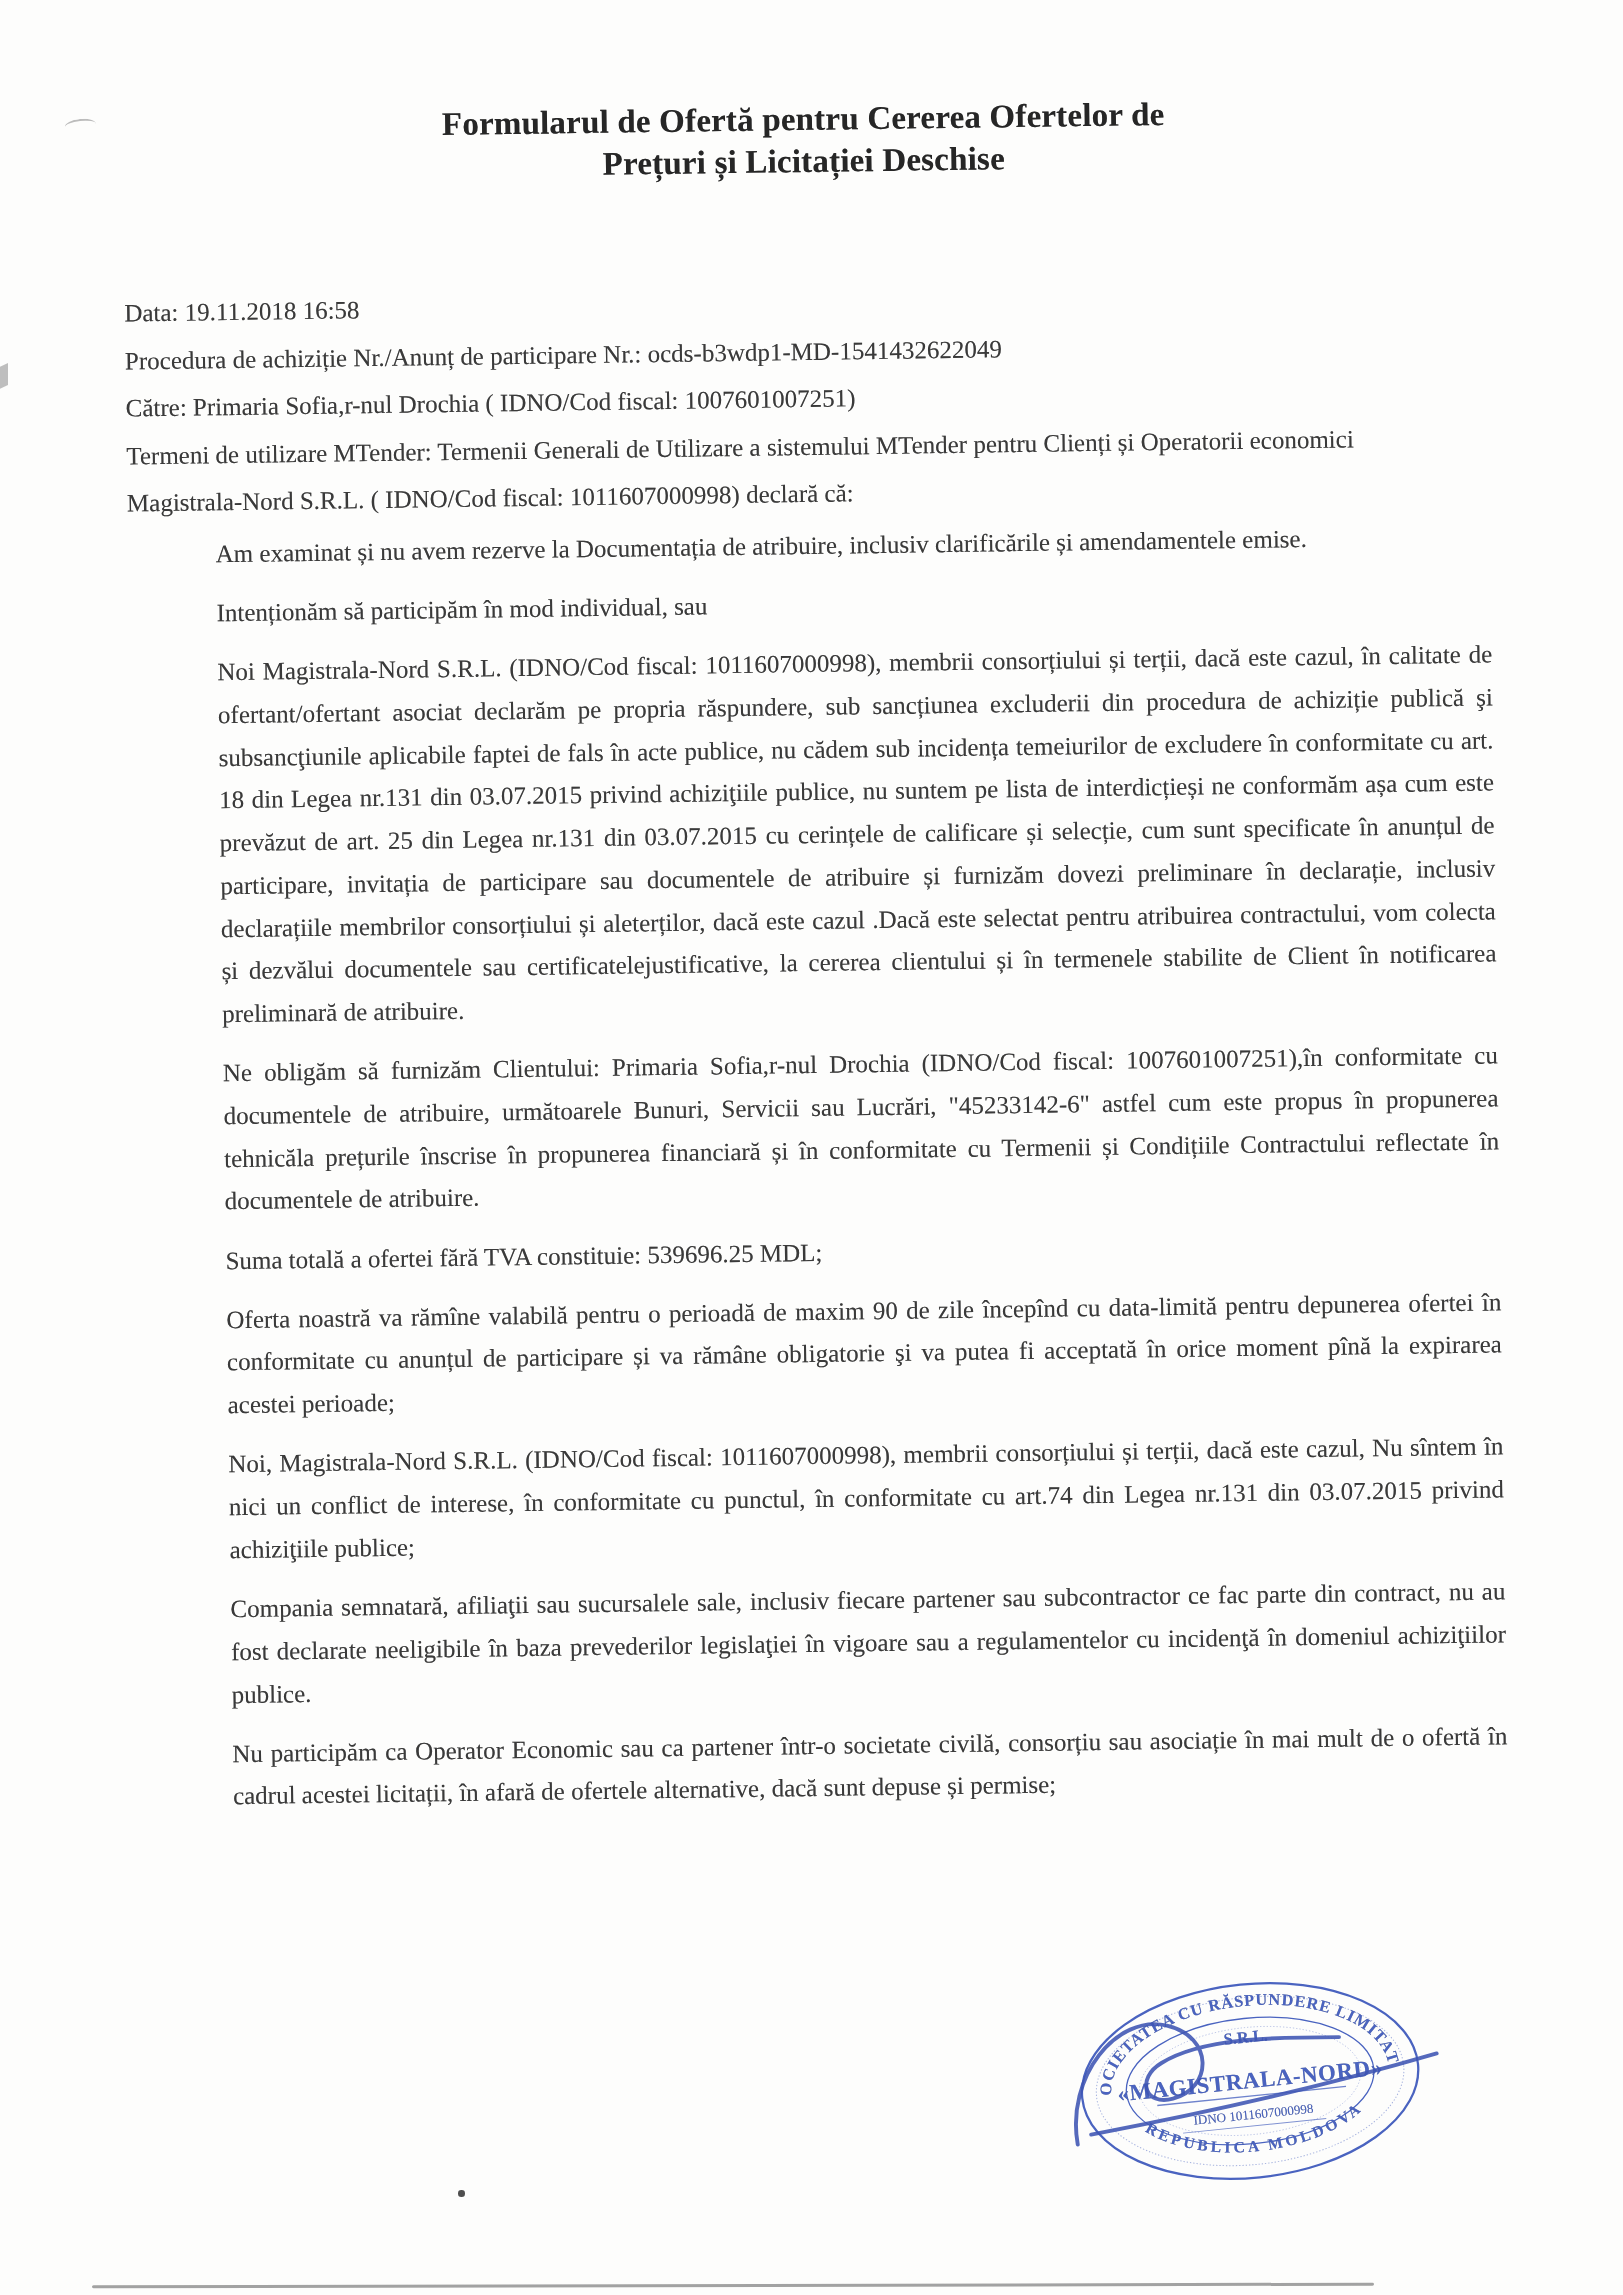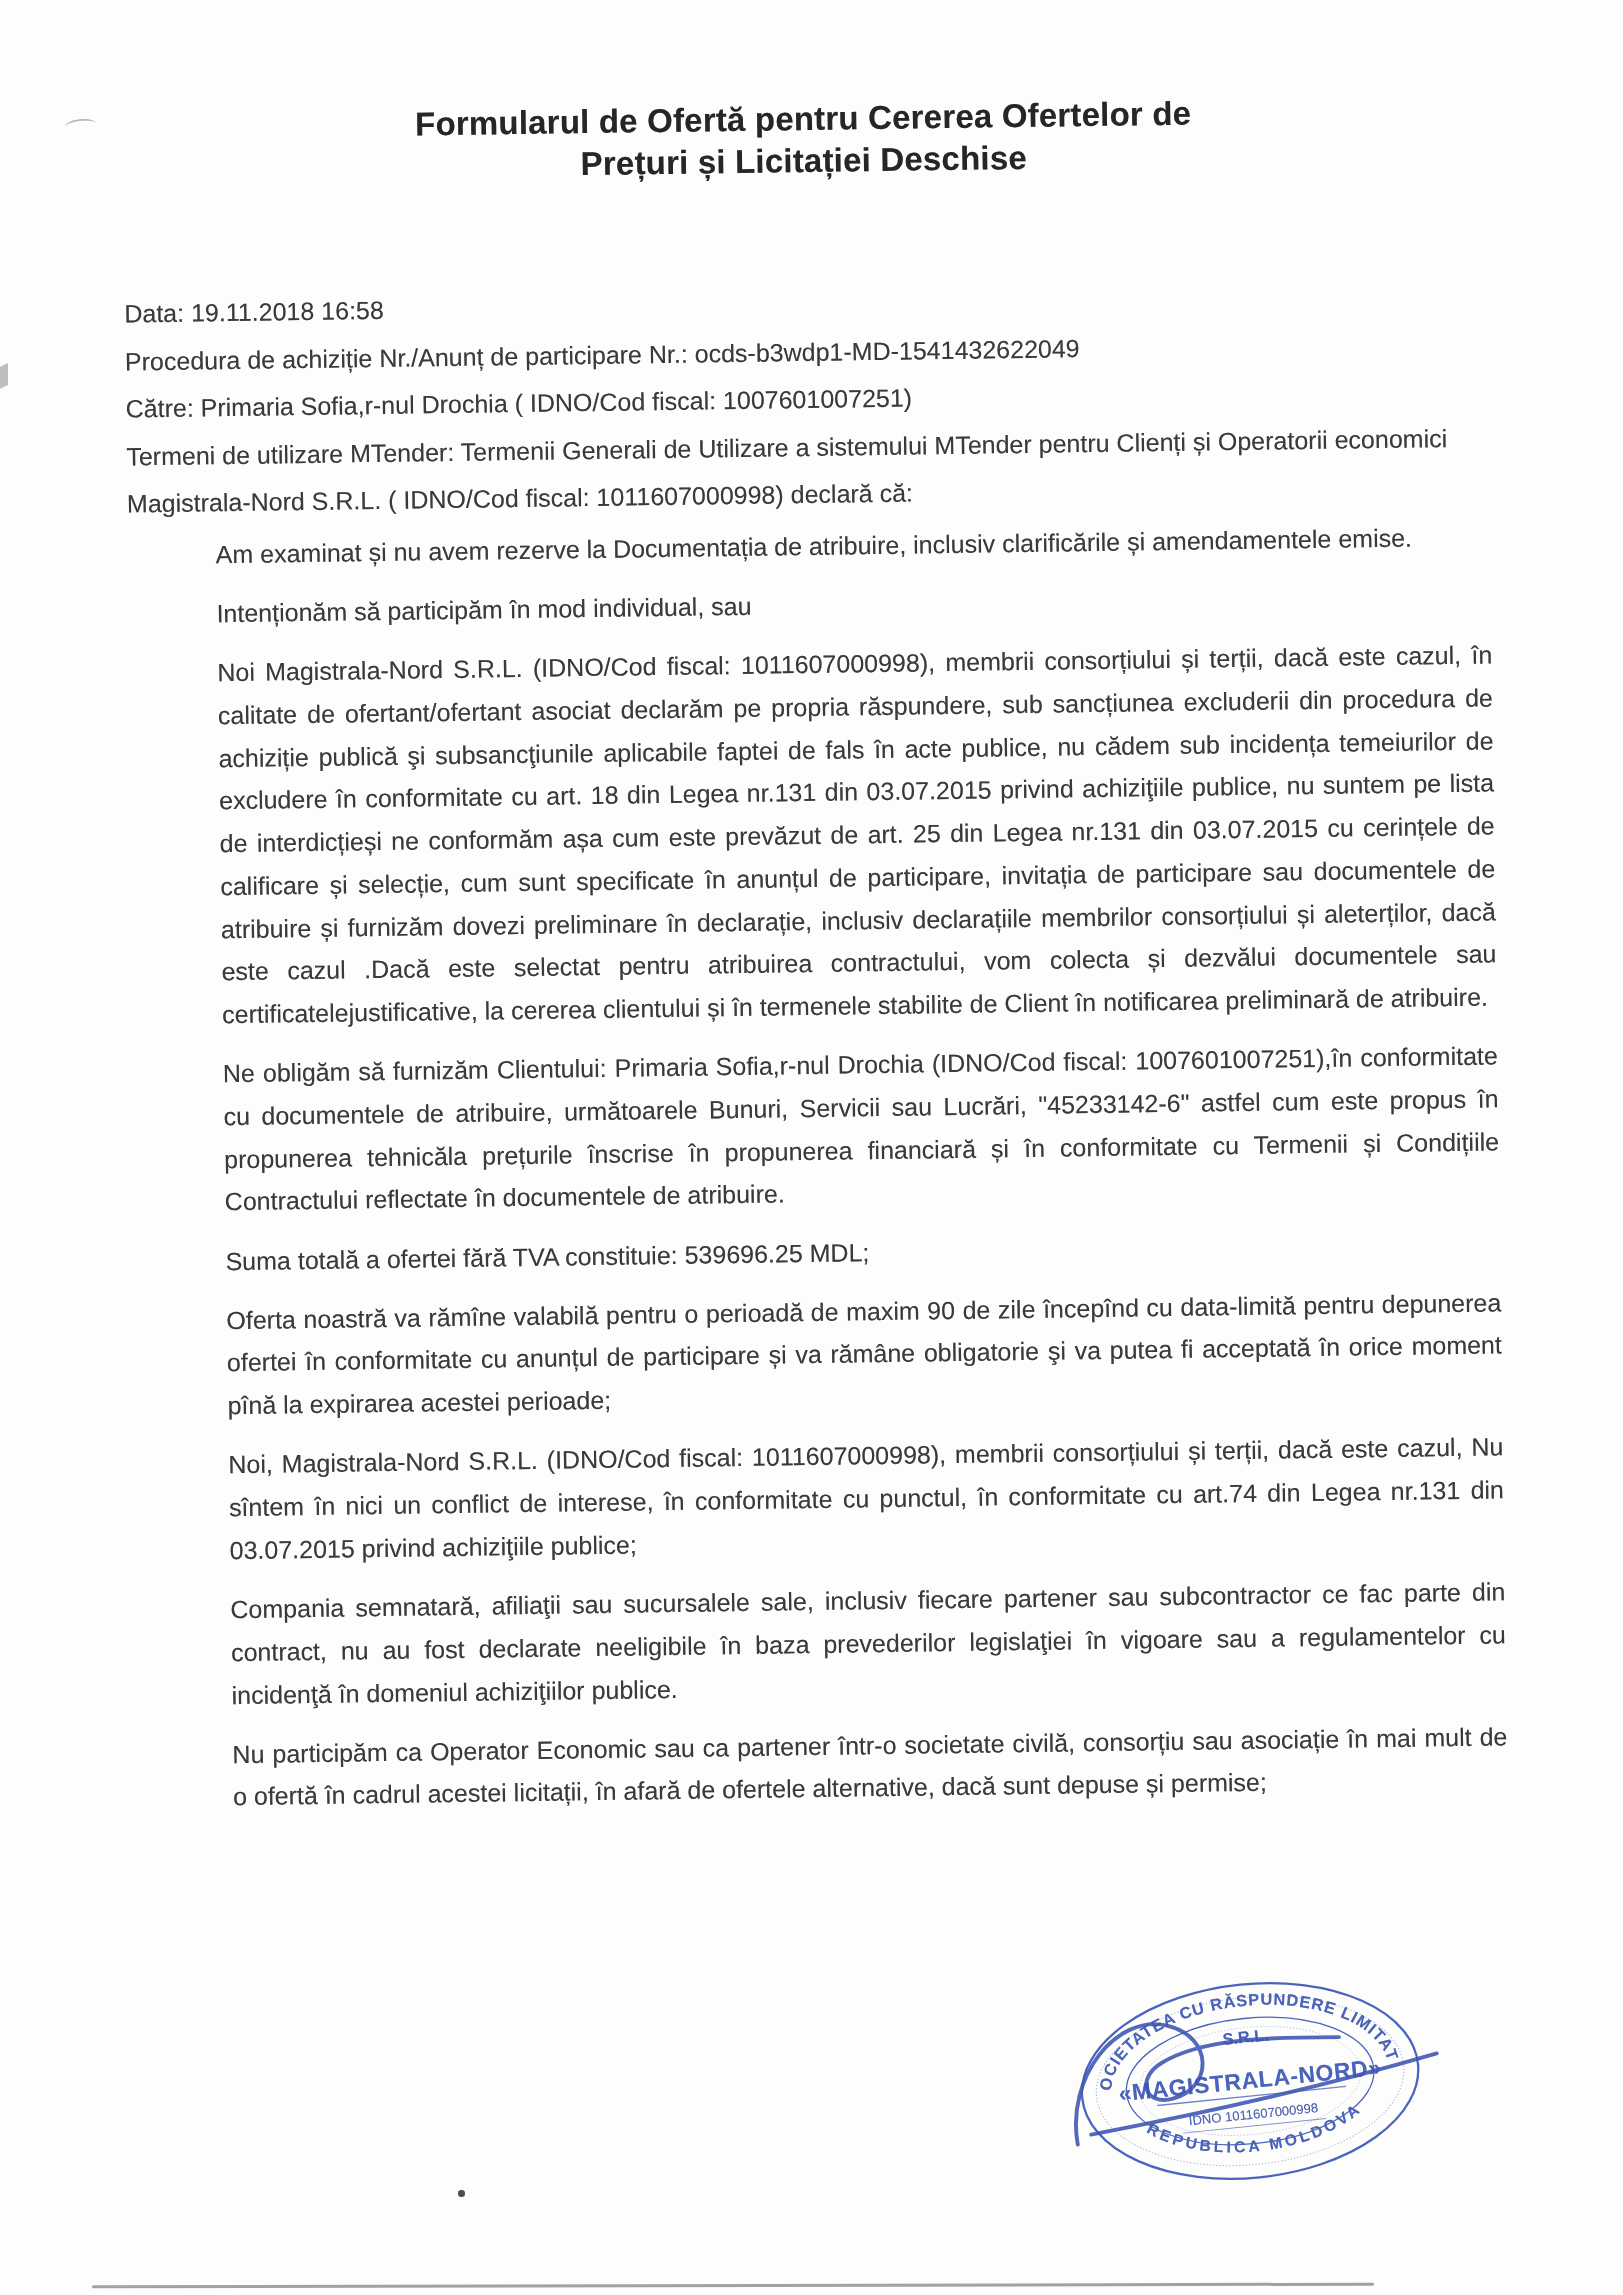--- a/index.html
+++ b/index.html
@@ -2,21 +2,21 @@
 <html style="font-size:10.5px"><head>
 <meta charset="utf-8">
 <style>
   html, body { margin: 0; padding: 0; background: #d9d9d9; }
   .page {
     position: relative;
     width: 1623px;
     height: 2295px;
     background: #fdfdfc;
     overflow: hidden;
-    font-family: Liberation Sans, sans-serif;
+    font-family: Liberation Serif, serif;
     color: #3a3a3a;
   }
   .content {
     position: absolute;
     left: 0; top: 0;
     width: 1623px; height: 2295px;
     transform: rotate(-0.8deg);
     transform-origin: 811px 1145px;
     text-shadow: 0 0 0.4px rgba(60,60,60,0.45);
   }

